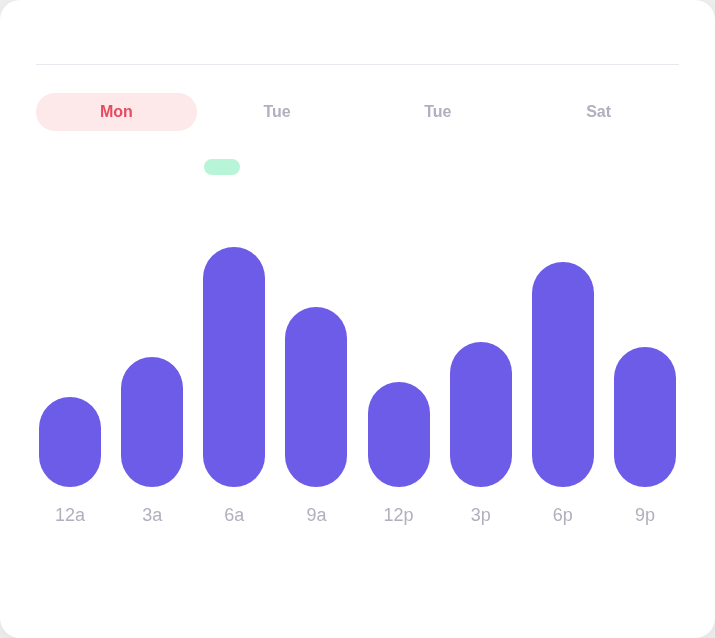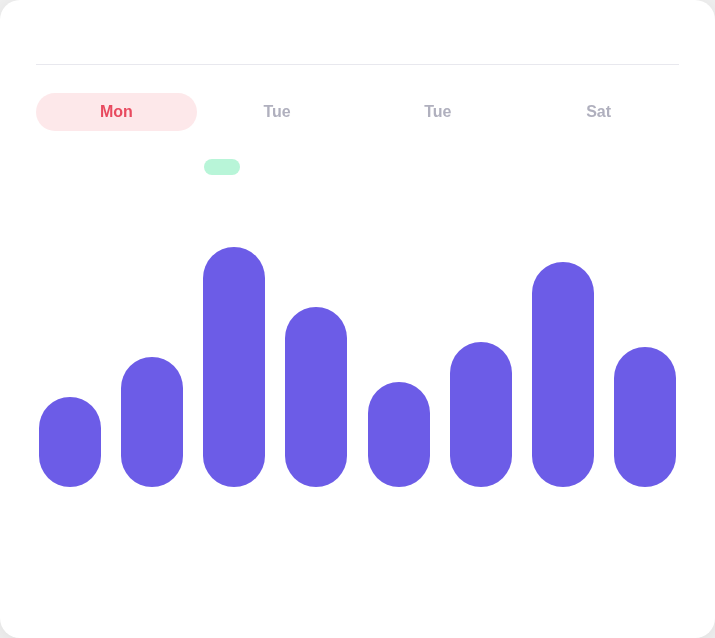--- a/index.html
+++ b/index.html
@@ -167,15 +167,26 @@
         <div class="bar-wrapper">
           <div class="bar" style="height: 145px; background: rgb(108, 92, 231);"></div>
         </div>
         <div class="bar-wrapper">
           <div class="bar" style="height: 225px; background: rgb(108, 92, 231);"></div>
         </div>
         <div class="bar-wrapper">
           <div class="bar" style="height: 140px; background: rgb(108, 92, 231);"></div>
         </div>
       </div>
+    <div class="x-labels">
+
+    <div class="x-label">12a</div>
+        <div class="x-label">3a</div>
+        <div class="x-label">6a</div>
+        <div class="x-label">9a</div>
+        <div class="x-label">12p</div>
+        <div class="x-label">3p</div>
+        <div class="x-label">6p</div>
+        <div class="x-label">9p</div>
+      </div>
   </div>
 
 </div>
 
 </body></html>

